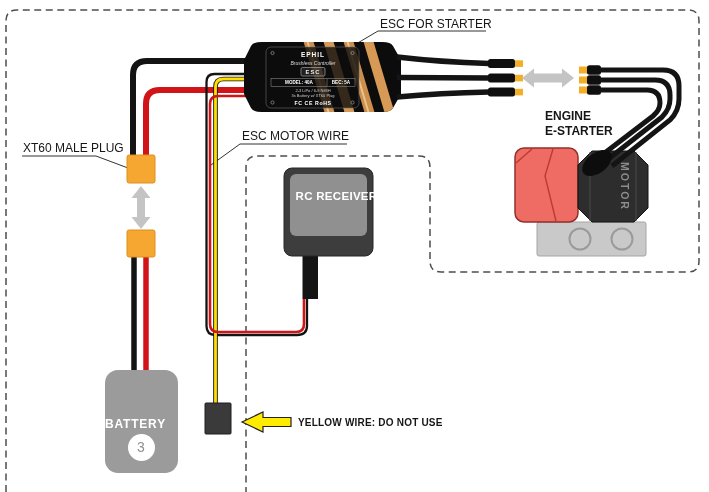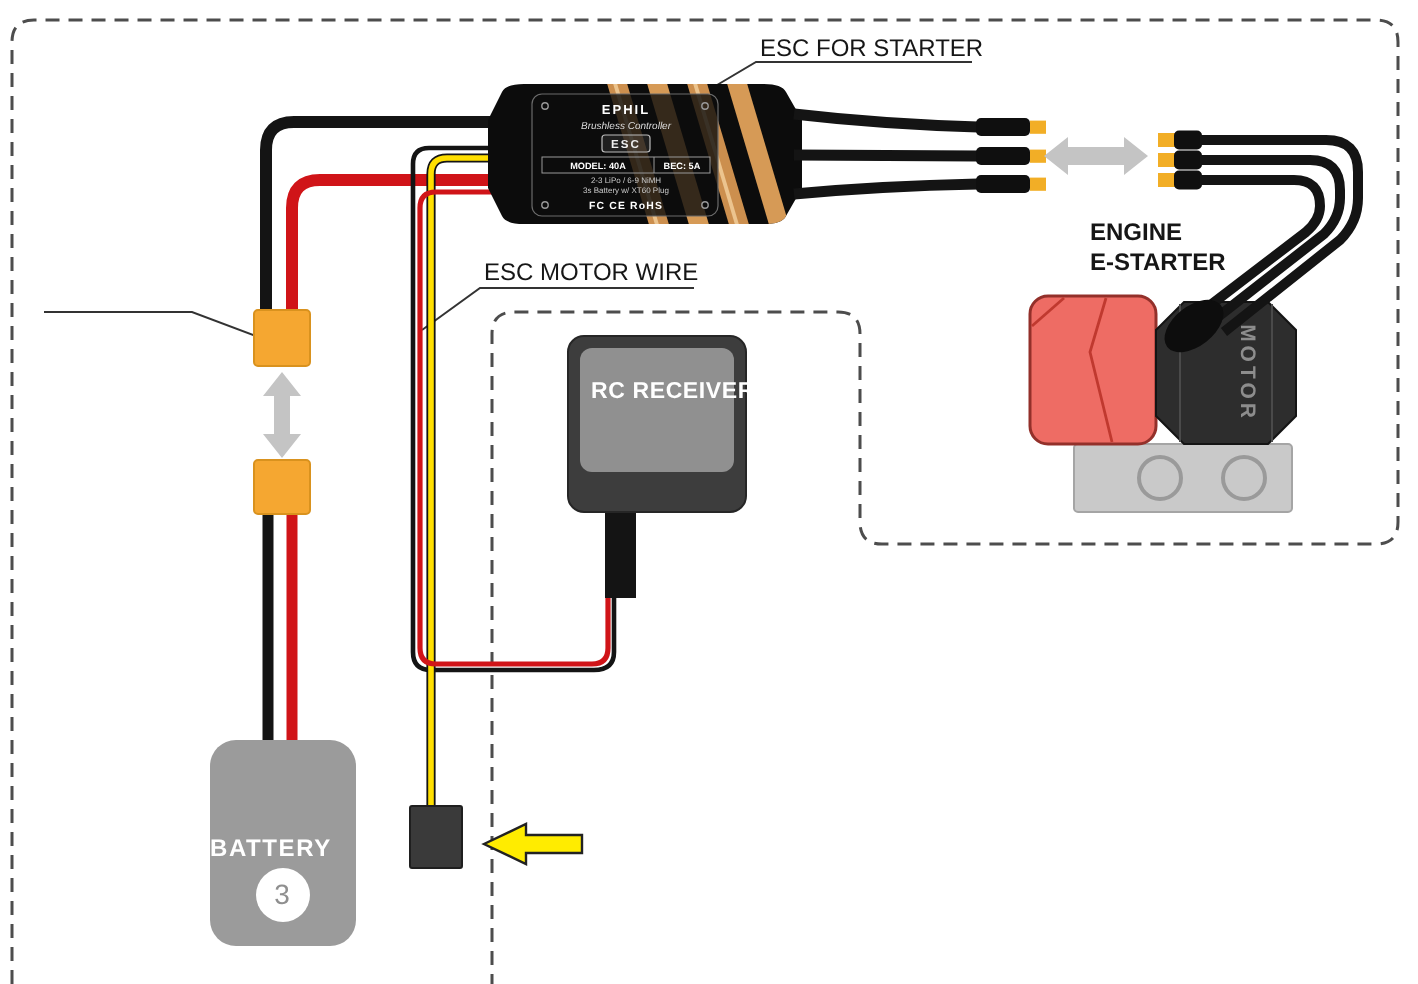--- a/index.html
+++ b/index.html
@@ -138,26 +138,28 @@
     <rect x="290" y="174" width="77" height="62" rx="6" fill="#909090"></rect>
 
     <rect x="205" y="403" width="26" height="31" rx="1" fill="#3a3a3a" stroke="#1f1f1f" stroke-width="1"></rect>
     <polygon points="242,422 263,412 263,417.5 291,417.5 291,426.5 263,426.5 263,432" fill="#ffec00" stroke="#222222" stroke-width="1.2"></polygon>
   </svg>
 
   <div class="ov callout" style="left:380px; top:17px;">ESC FOR STARTER</div>
 
   <div class="ov callout" style="left:242px; top:129px;">ESC  MOTOR WIRE</div>
 
+  <div class="ov callout" style="left:23px; top:141px;">XT60 MALE PLUG</div>
 
   <div class="ov engine-label" style="left:545px; top:109px;">
     <div>ENGINE</div>
     <div>E-STARTER</div>
   </div>
 
+  <div class="ov note" style="left:298px; top:417px;">YELLOW WIRE: DO NOT USE</div>
 
   <div class="ov battery-label center" style="left:105px; top:417px; width:57px;">BATTERY</div>
   <div class="cell-badge" style="left:127.5px; top:433.5px;">
     <span>3</span>
   </div>
 
   <div class="ov receiver-label center" style="left:284px; top:190px; width:105px;">RC RECEIVER</div>
 
 </div>
 

